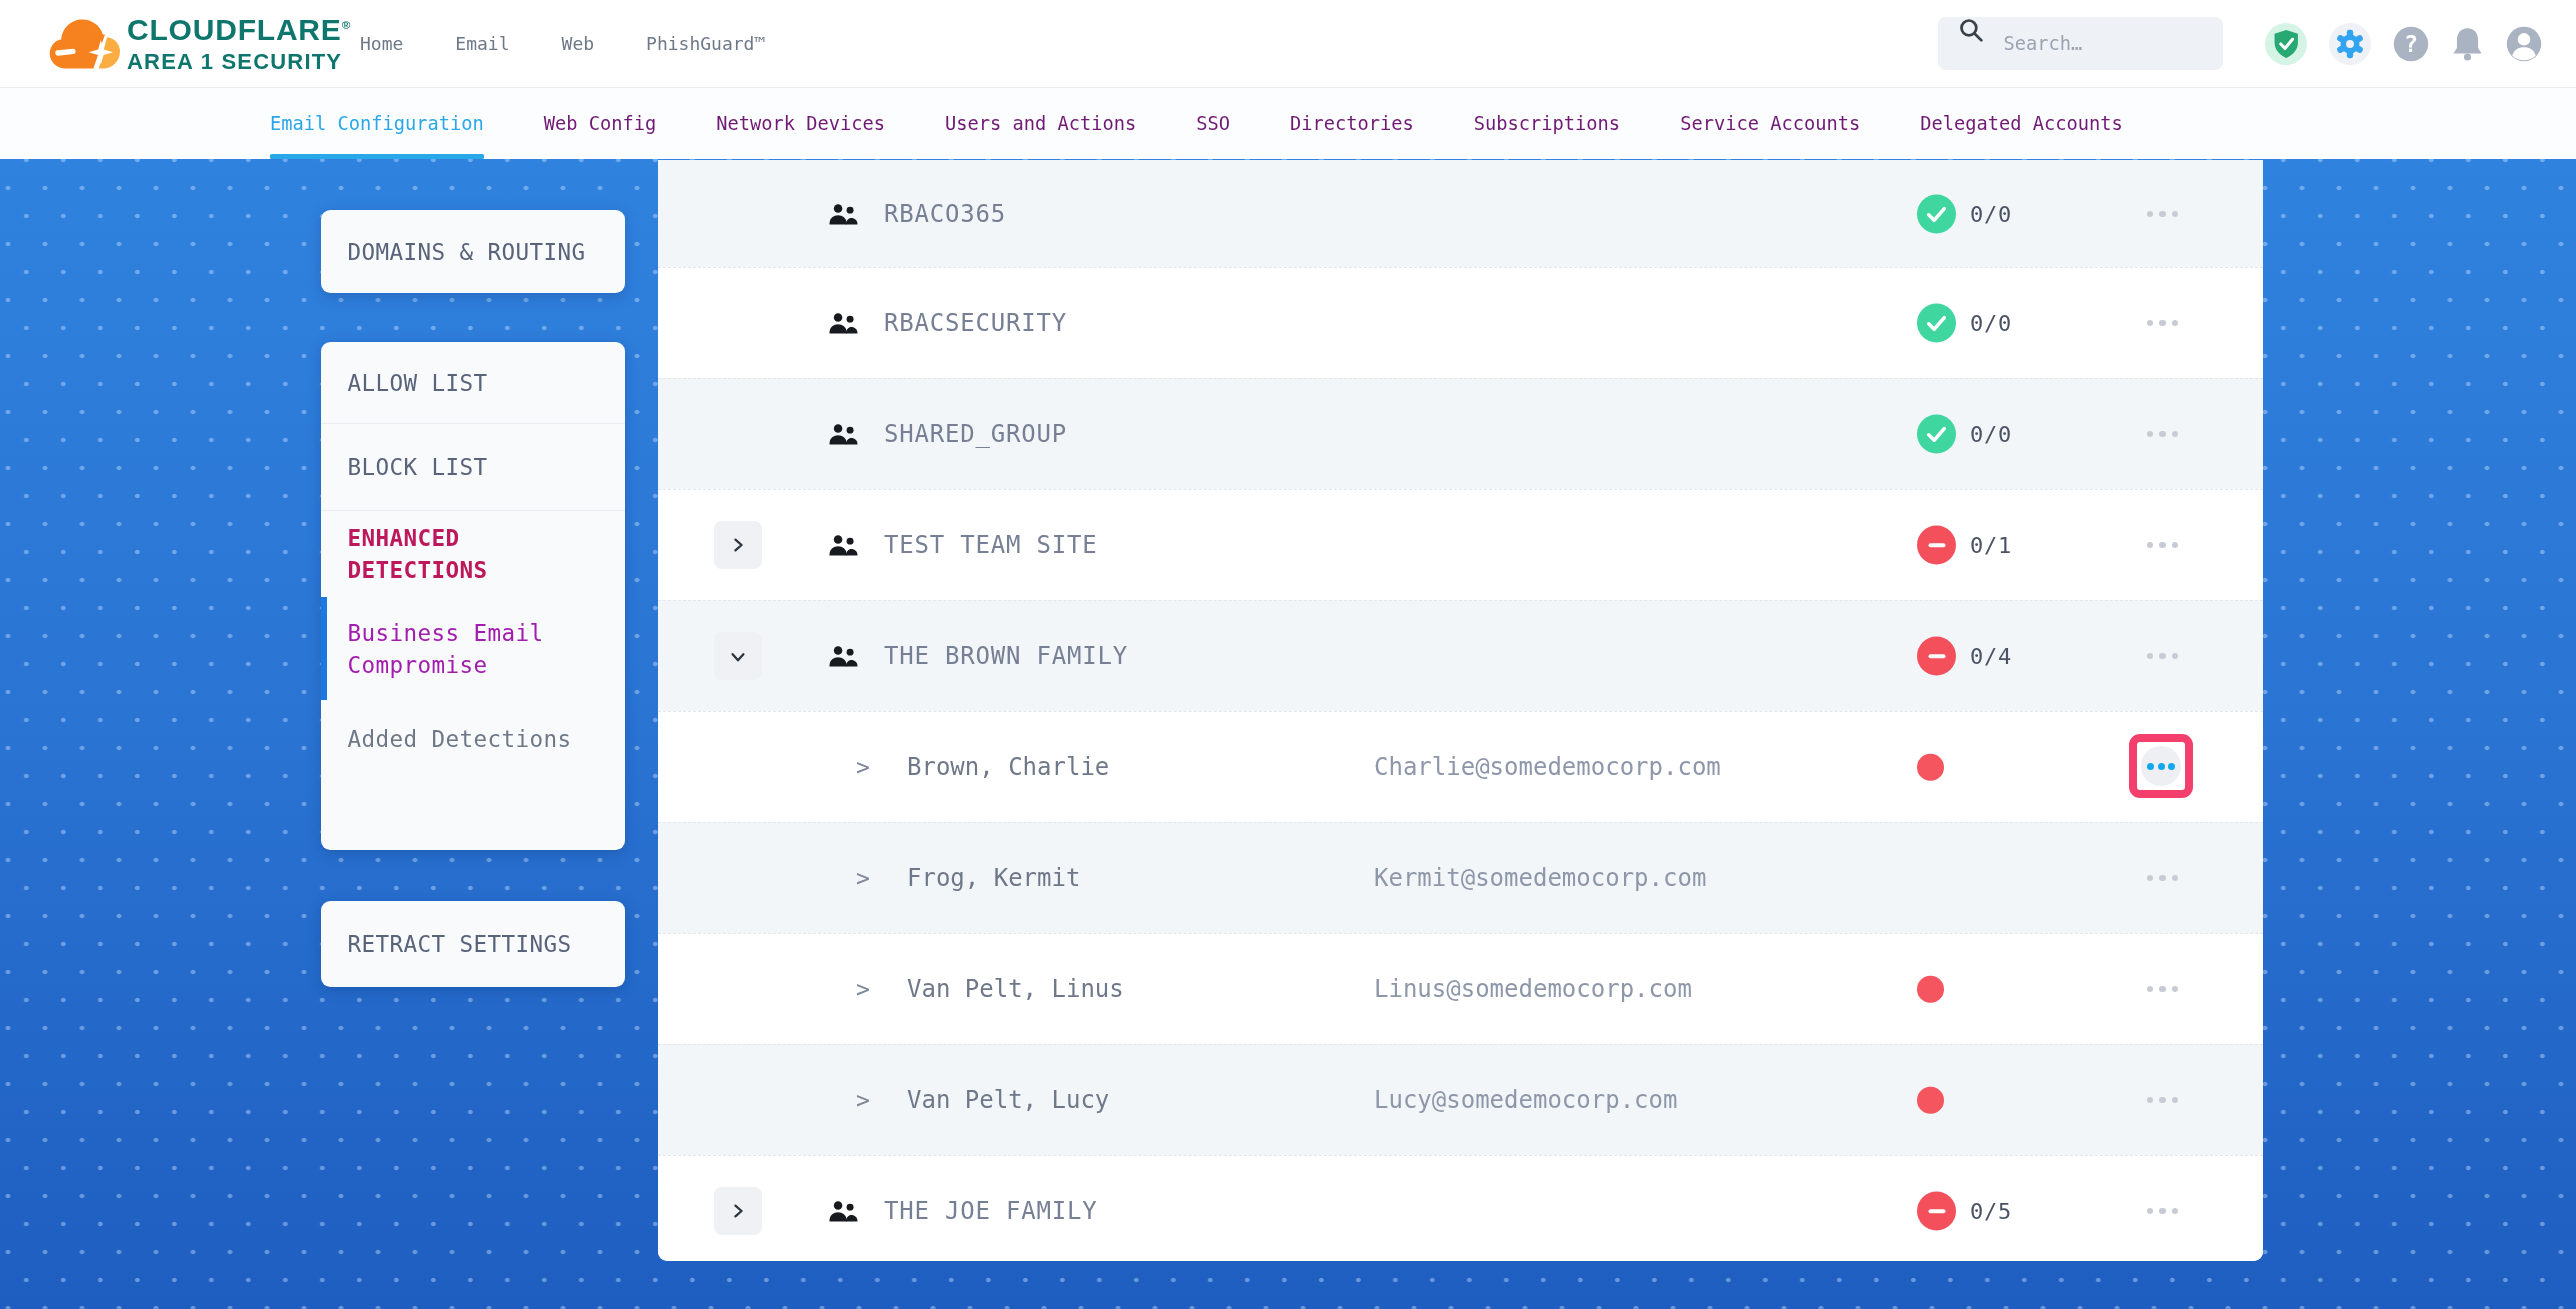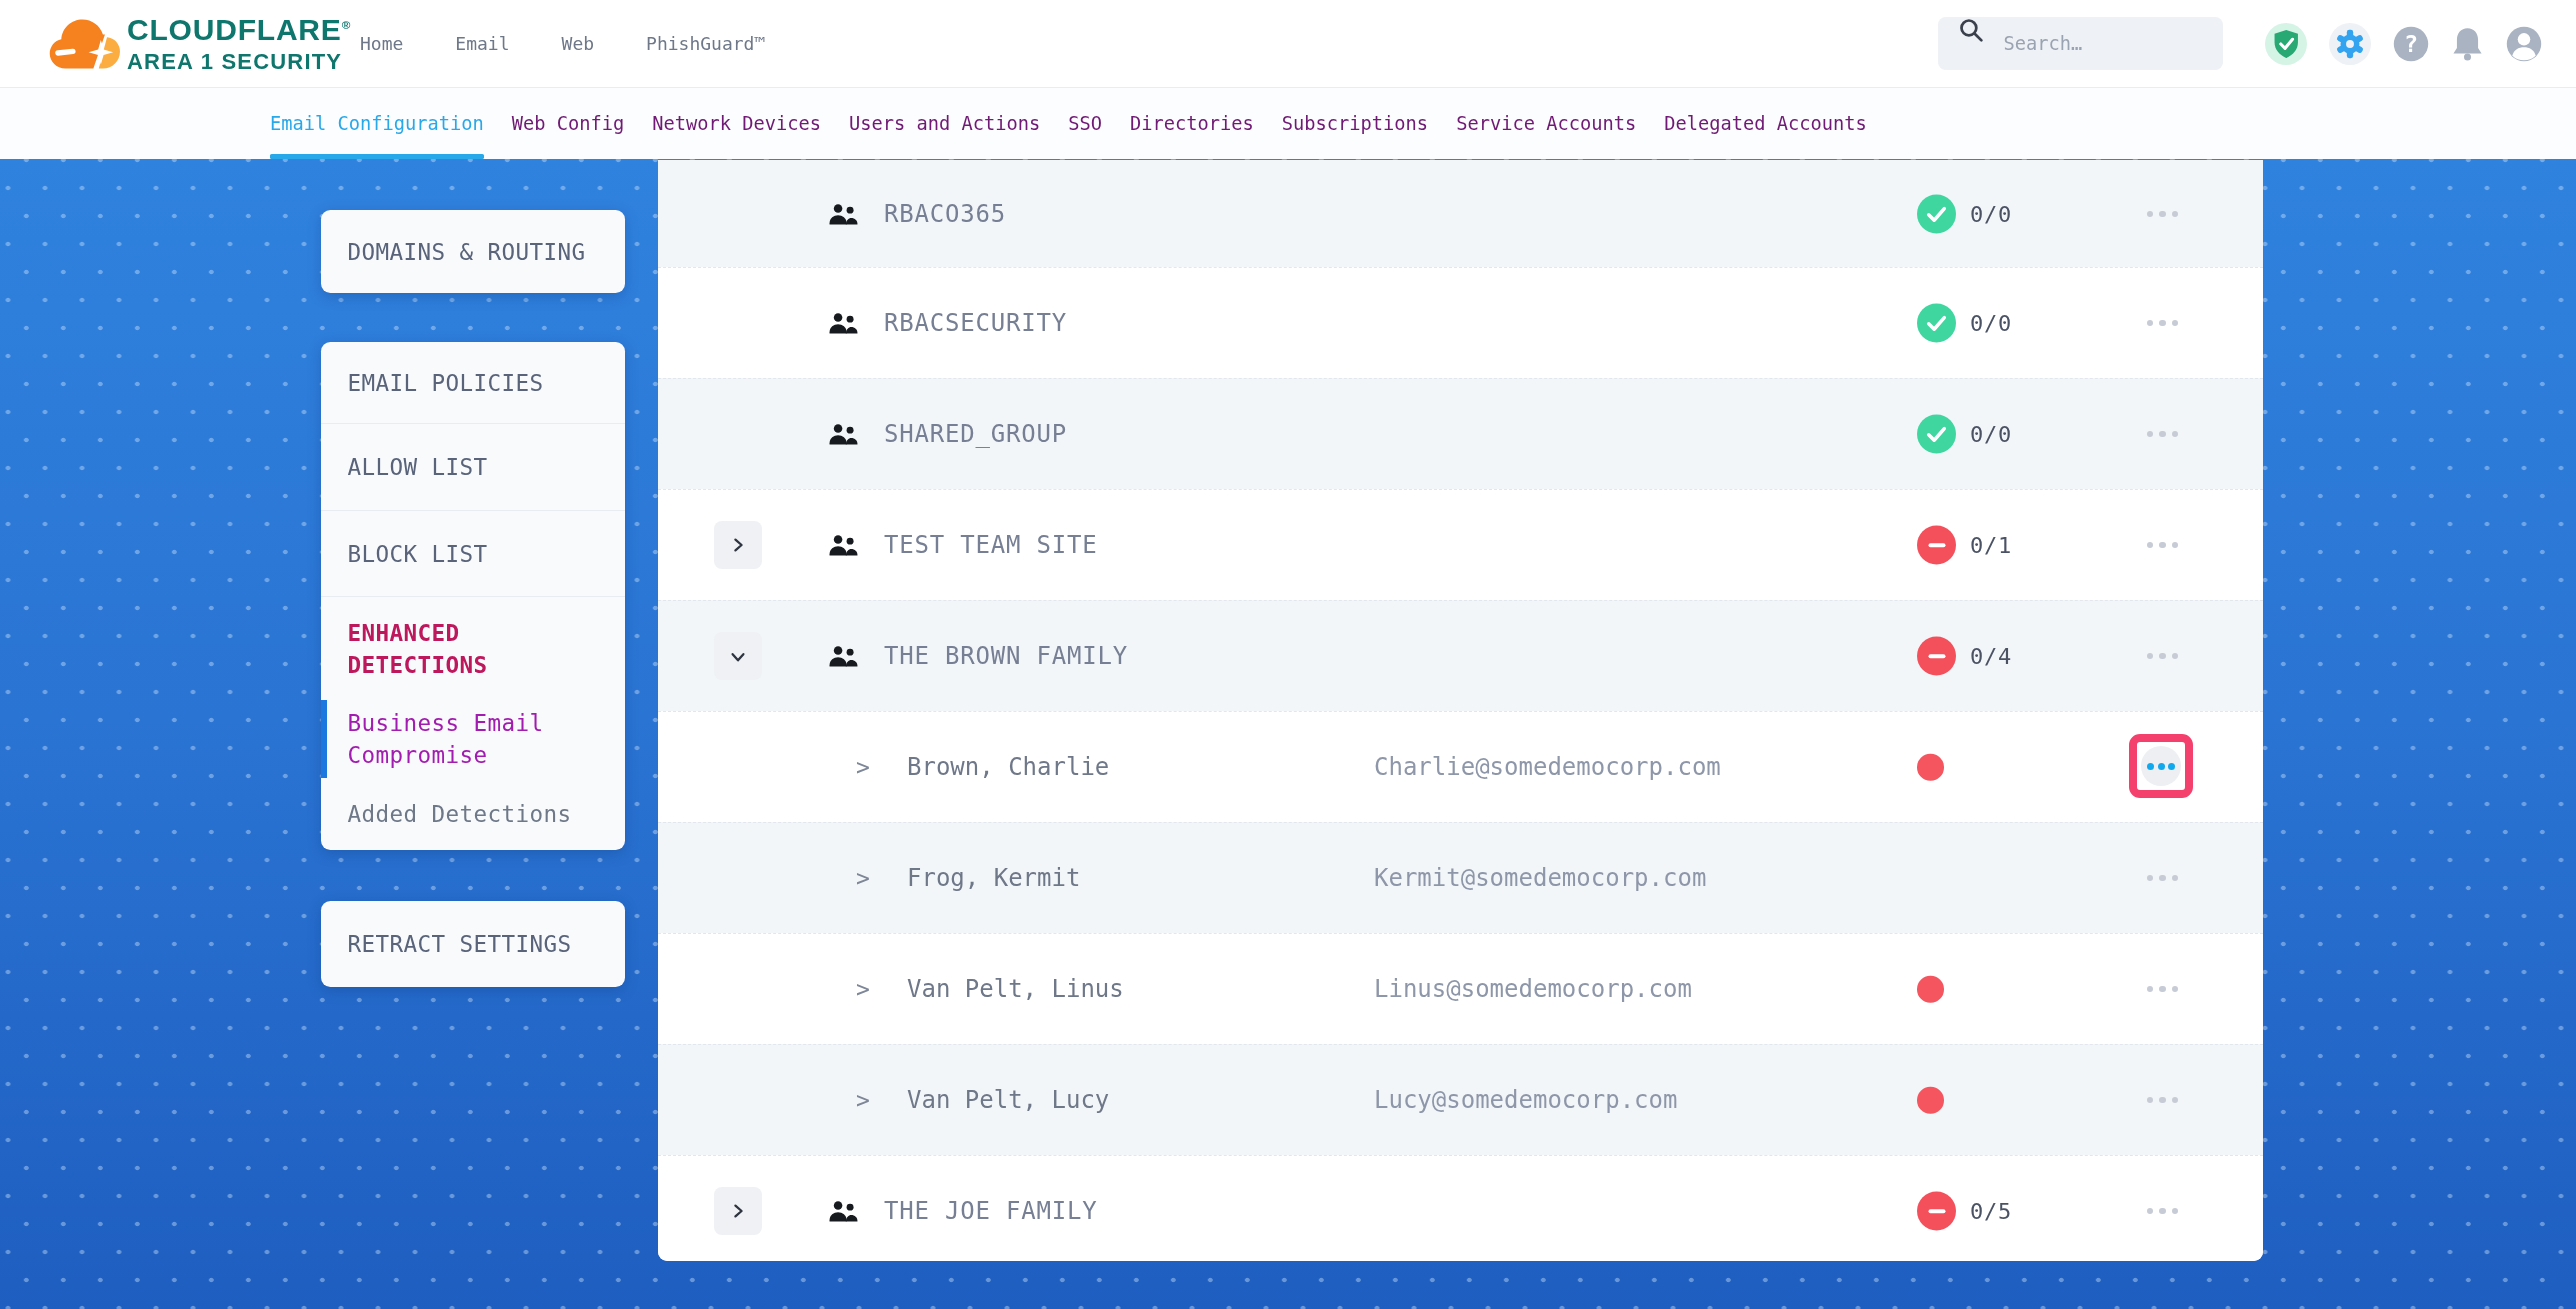--- a/index.html
+++ b/index.html
@@ -26,21 +26,21 @@
   .search svg{flex:0 0 auto;margin-right:17px;}
   .search input{border:none;background:transparent;outline:none;font-family:"DejaVu Sans Mono",monospace;font-size:18.7px;color:#5a6372;width:187px;}
   .search input::placeholder{color:#9aa3b1;}
   .hicons{position:absolute;right:34px;top:0;height:87px;display:flex;align-items:center;gap:22px;}
   .badge{width:42px;height:42px;border-radius:50%;display:flex;align-items:center;justify-content:center;}
   .badge-green{background:#d5f4e6;}
   .badge-gray{background:#eef1f5;}
   .hicon{display:flex;align-items:center;justify-content:center;cursor:pointer;}
 
   
-  .subnav{position:absolute;left:0;top:87px;width:2576px;height:72px;background:#fcfdfe;display:flex;align-items:center;gap:28px;padding-left:270px;box-sizing:border-box;z-index:19;}
+  .subnav{position:absolute;left:0;top:87px;width:2576px;height:72px;background:#fcfdfe;display:flex;align-items:center;gap:60px;padding-left:270px;box-sizing:border-box;z-index:19;}
   .sn-item{position:relative;height:100%;display:flex;align-items:center;font-size:18.7px;color:#701a75;cursor:pointer;white-space:nowrap;}
   .sn-item.active{color:#29a8e9;}
   .sn-item.active::after{content:'';position:absolute;left:0;right:0;bottom:0;height:5.4px;background:#29a8e9;border-radius:1.6px;}
 
   
   .side-card{position:absolute;left:321px;width:304px;background:#f9fafc;border-radius:9.3px;box-shadow:0 3.1px 12.5px rgba(12,48,110,.25);z-index:5;overflow:hidden;}
   .side-card-1{top:210px;height:83px;}
   .side-card-2{top:342px;height:508px;}
   .side-card-3{top:901px;height:86px;}
   .side-item{position:relative;display:flex;align-items:center;padding:0 23px 0 26.5px;font-size:22.6px;color:#59647b;letter-spacing:0.4px;line-height:32px;box-sizing:border-box;cursor:pointer;}
@@ -171,23 +171,20 @@
     </div>
 
   <div id="sidebar">
       <div class="side-card side-card-1">
         <div class="side-item normal">
           <span class="side-label">DOMAINS &amp; ROUTING</span>
         </div>
       </div>
       <div class="side-card side-card-2">
         <div class="side-item normal divider">
-          <span class="side-label">EMAIL POLICIES</span>
-        </div>
-        <div class="side-item normal divider">
           <span class="side-label">ALLOW LIST</span>
         </div>
         <div class="side-item normal divider">
           <span class="side-label">BLOCK LIST</span>
         </div>
         <div class="side-item heading">
           <span class="side-label">ENHANCED DETECTIONS</span>
         </div>
         <div class="side-item active">
           <span class="side-label">Business Email Compromise</span>

